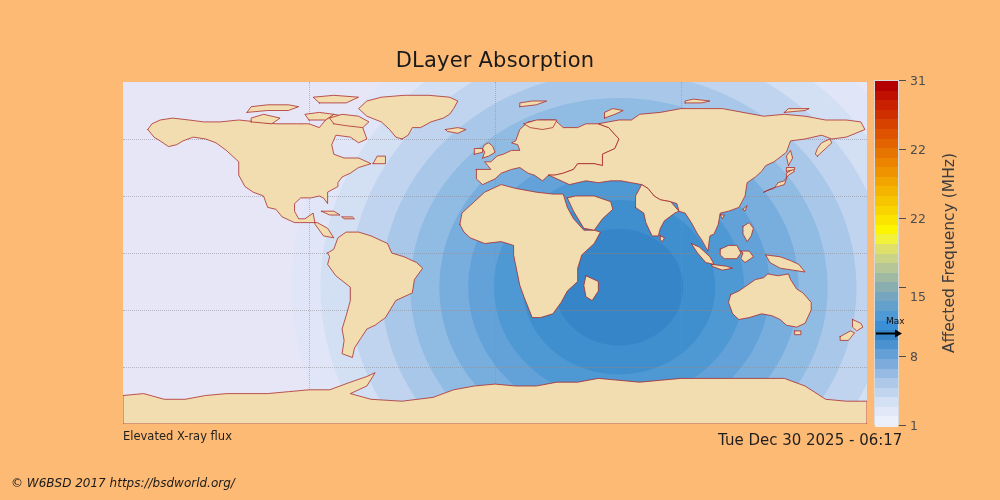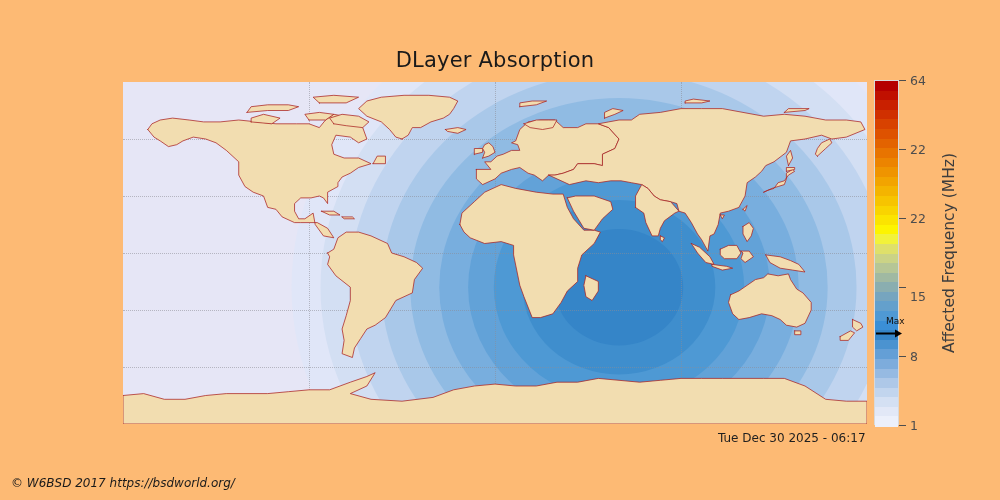--- a/index.html
+++ b/index.html
@@ -47,21 +47,21 @@
   }
   
   #max-marker{position:absolute;left:876px;top:317px;width:28px;height:26px;padding-left:10px;}
   #max-marker .max-label{font-size:9px;color:#111;line-height:9px;
                          font-family:"DejaVu Sans","Liberation Sans",sans-serif;}
   #max-marker .max-arrow{position:absolute;left:0;top:12px;width:26px;height:9px;}
 
   
   #note-block{position:absolute;left:123px;top:429px;font-size:11.5px;
               color:#1f1f1f;line-height:15px;}
-  #timestamp{position:absolute;left:718px;top:431px;font-size:12px;color:#1f1f1f;}
+  #timestamp{position:absolute;left:718px;top:431px;font-size:15px;color:#1f1f1f;}
   #copyright{position:absolute;left:11px;top:476px;font-size:12px;
              font-style:italic;color:#1a1a1a;}
 </style>
 </head>
 <body>
 
 <div id="figure">
 
   <div id="chart-title">DLayer Absorption</div>
 
@@ -174,21 +174,21 @@
         <div class="cb-seg" style="top: 277.917px; height: 10.1833px; background: rgb(125, 172, 220);"></div>
         <div class="cb-seg" style="top: 287.5px; height: 10.1833px; background: rgb(150, 186, 226);"></div>
         <div class="cb-seg" style="top: 297.083px; height: 10.1833px; background: rgb(174, 200, 232);"></div>
         <div class="cb-seg" style="top: 306.667px; height: 10.1833px; background: rgb(194, 213, 238);"></div>
         <div class="cb-seg" style="top: 316.25px; height: 10.1833px; background: rgb(212, 224, 243);"></div>
         <div class="cb-seg" style="top: 325.833px; height: 10.1833px; background: rgb(226, 232, 247);"></div>
         <div class="cb-seg" style="top: 335.417px; height: 10.1833px; background: rgb(236, 240, 251);"></div>
       </div>
     <div id="colorbar-ticks">
         <div class="cb-tick" style="top: 0px;"></div>
-        <div class="cb-ticklabel" style="top: 0px;">64</div>
+        <div class="cb-ticklabel" style="top: 0px;">31</div>
         <div class="cb-tick" style="top: 69px;"></div>
         <div class="cb-ticklabel" style="top: 69px;">22</div>
         <div class="cb-tick" style="top: 138px;"></div>
         <div class="cb-ticklabel" style="top: 138px;">22</div>
         <div class="cb-tick" style="top: 207px;"></div>
         <div class="cb-ticklabel" style="top: 216px;">15</div>
         <div class="cb-tick" style="top: 276px;"></div>
         <div class="cb-ticklabel" style="top: 276px;">8</div>
         <div class="cb-tick" style="top: 345px;"></div>
         <div class="cb-ticklabel" style="top: 345px;">1</div>
@@ -201,19 +201,20 @@
       <line x1="0" y1="4.5" x2="20" y2="4.5" stroke="#000" stroke-width="2"></line>
       <polygon points="19,0.5 26,4.5 19,8.5" fill="#000"></polygon>
     </svg>
   </div>
 
   <div id="cb-axis-label">
     <span>Affected Frequency (MHz)</span>
   </div>
 
   <div id="note-block">
+    <div>Elevated X-ray flux</div>
   </div>
 
   <div id="timestamp">Tue Dec 30 2025 - 06:17</div>
 
   <div id="copyright">© W6BSD 2017 https://bsdworld.org/</div>
 
 </div>
 
 </body></html>

